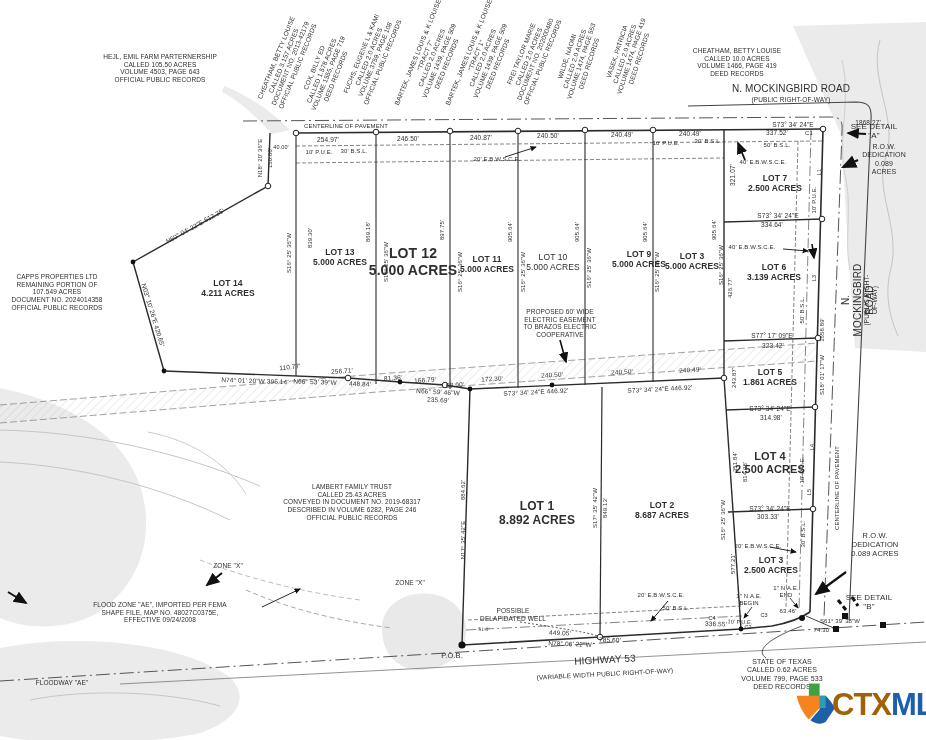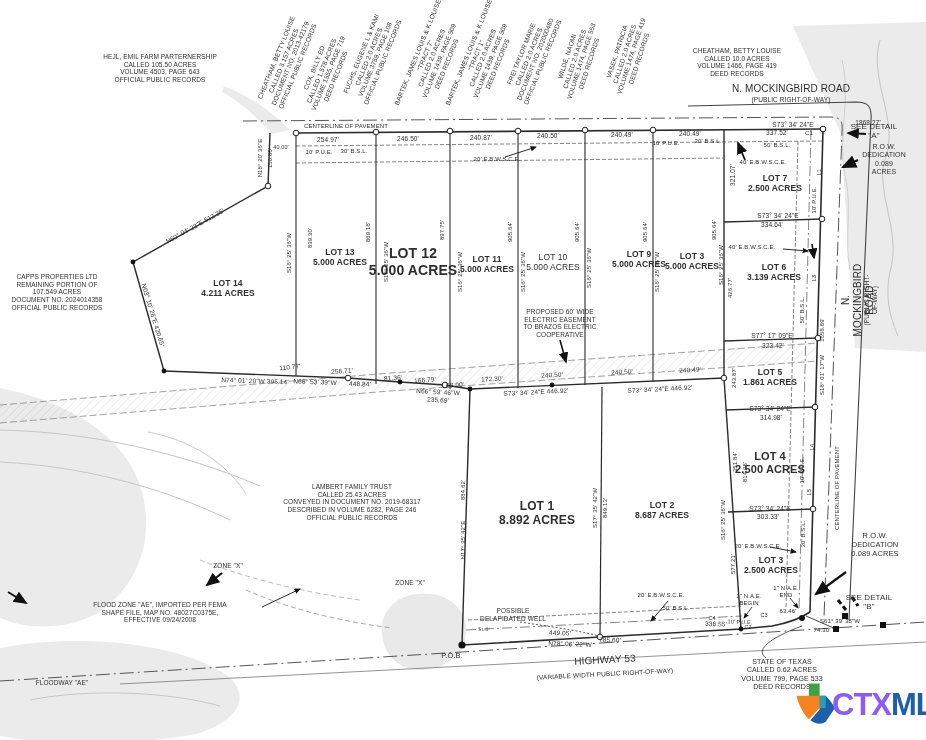--- a/index.html
+++ b/index.html
@@ -2,21 +2,21 @@
 <html><head>
 <meta charset="utf-8">
 <style>
   html,body{margin:0;padding:0;background:#fff;}
   #plat{position:relative;width:926px;height:740px;background:#fff;overflow:hidden;
         font-family:"Liberation Sans",sans-serif;}
   svg.linework{position:absolute;left:0;top:0;}
   .lbl{position:absolute;color:#2e2e2e;text-align:center;line-height:1.18;
        white-space:pre-line;pointer-events:none;letter-spacing:.1px;}
   .logo{position:absolute;left:792px;top:682px;display:flex;align-items:center;}
-  .logo .ctx{font-size:31px;font-weight:700;color:#8b5cf6;letter-spacing:-1px;margin-left:-6px;}
+  .logo .ctx{font-size:31px;font-weight:700;color:#a16207;letter-spacing:-1px;margin-left:-6px;}
   .logo .mls{font-size:31px;font-weight:700;color:#1E5FA9;letter-spacing:-1px;}
 </style>
 </head>
 <body>
 
 <div id="plat">
 
 <svg class="linework" width="926" height="740" viewBox="0 0 926 740">
   <defs>
     <pattern id="hatch" width="6" height="6" patternUnits="userSpaceOnUse" patternTransform="rotate(45)">

